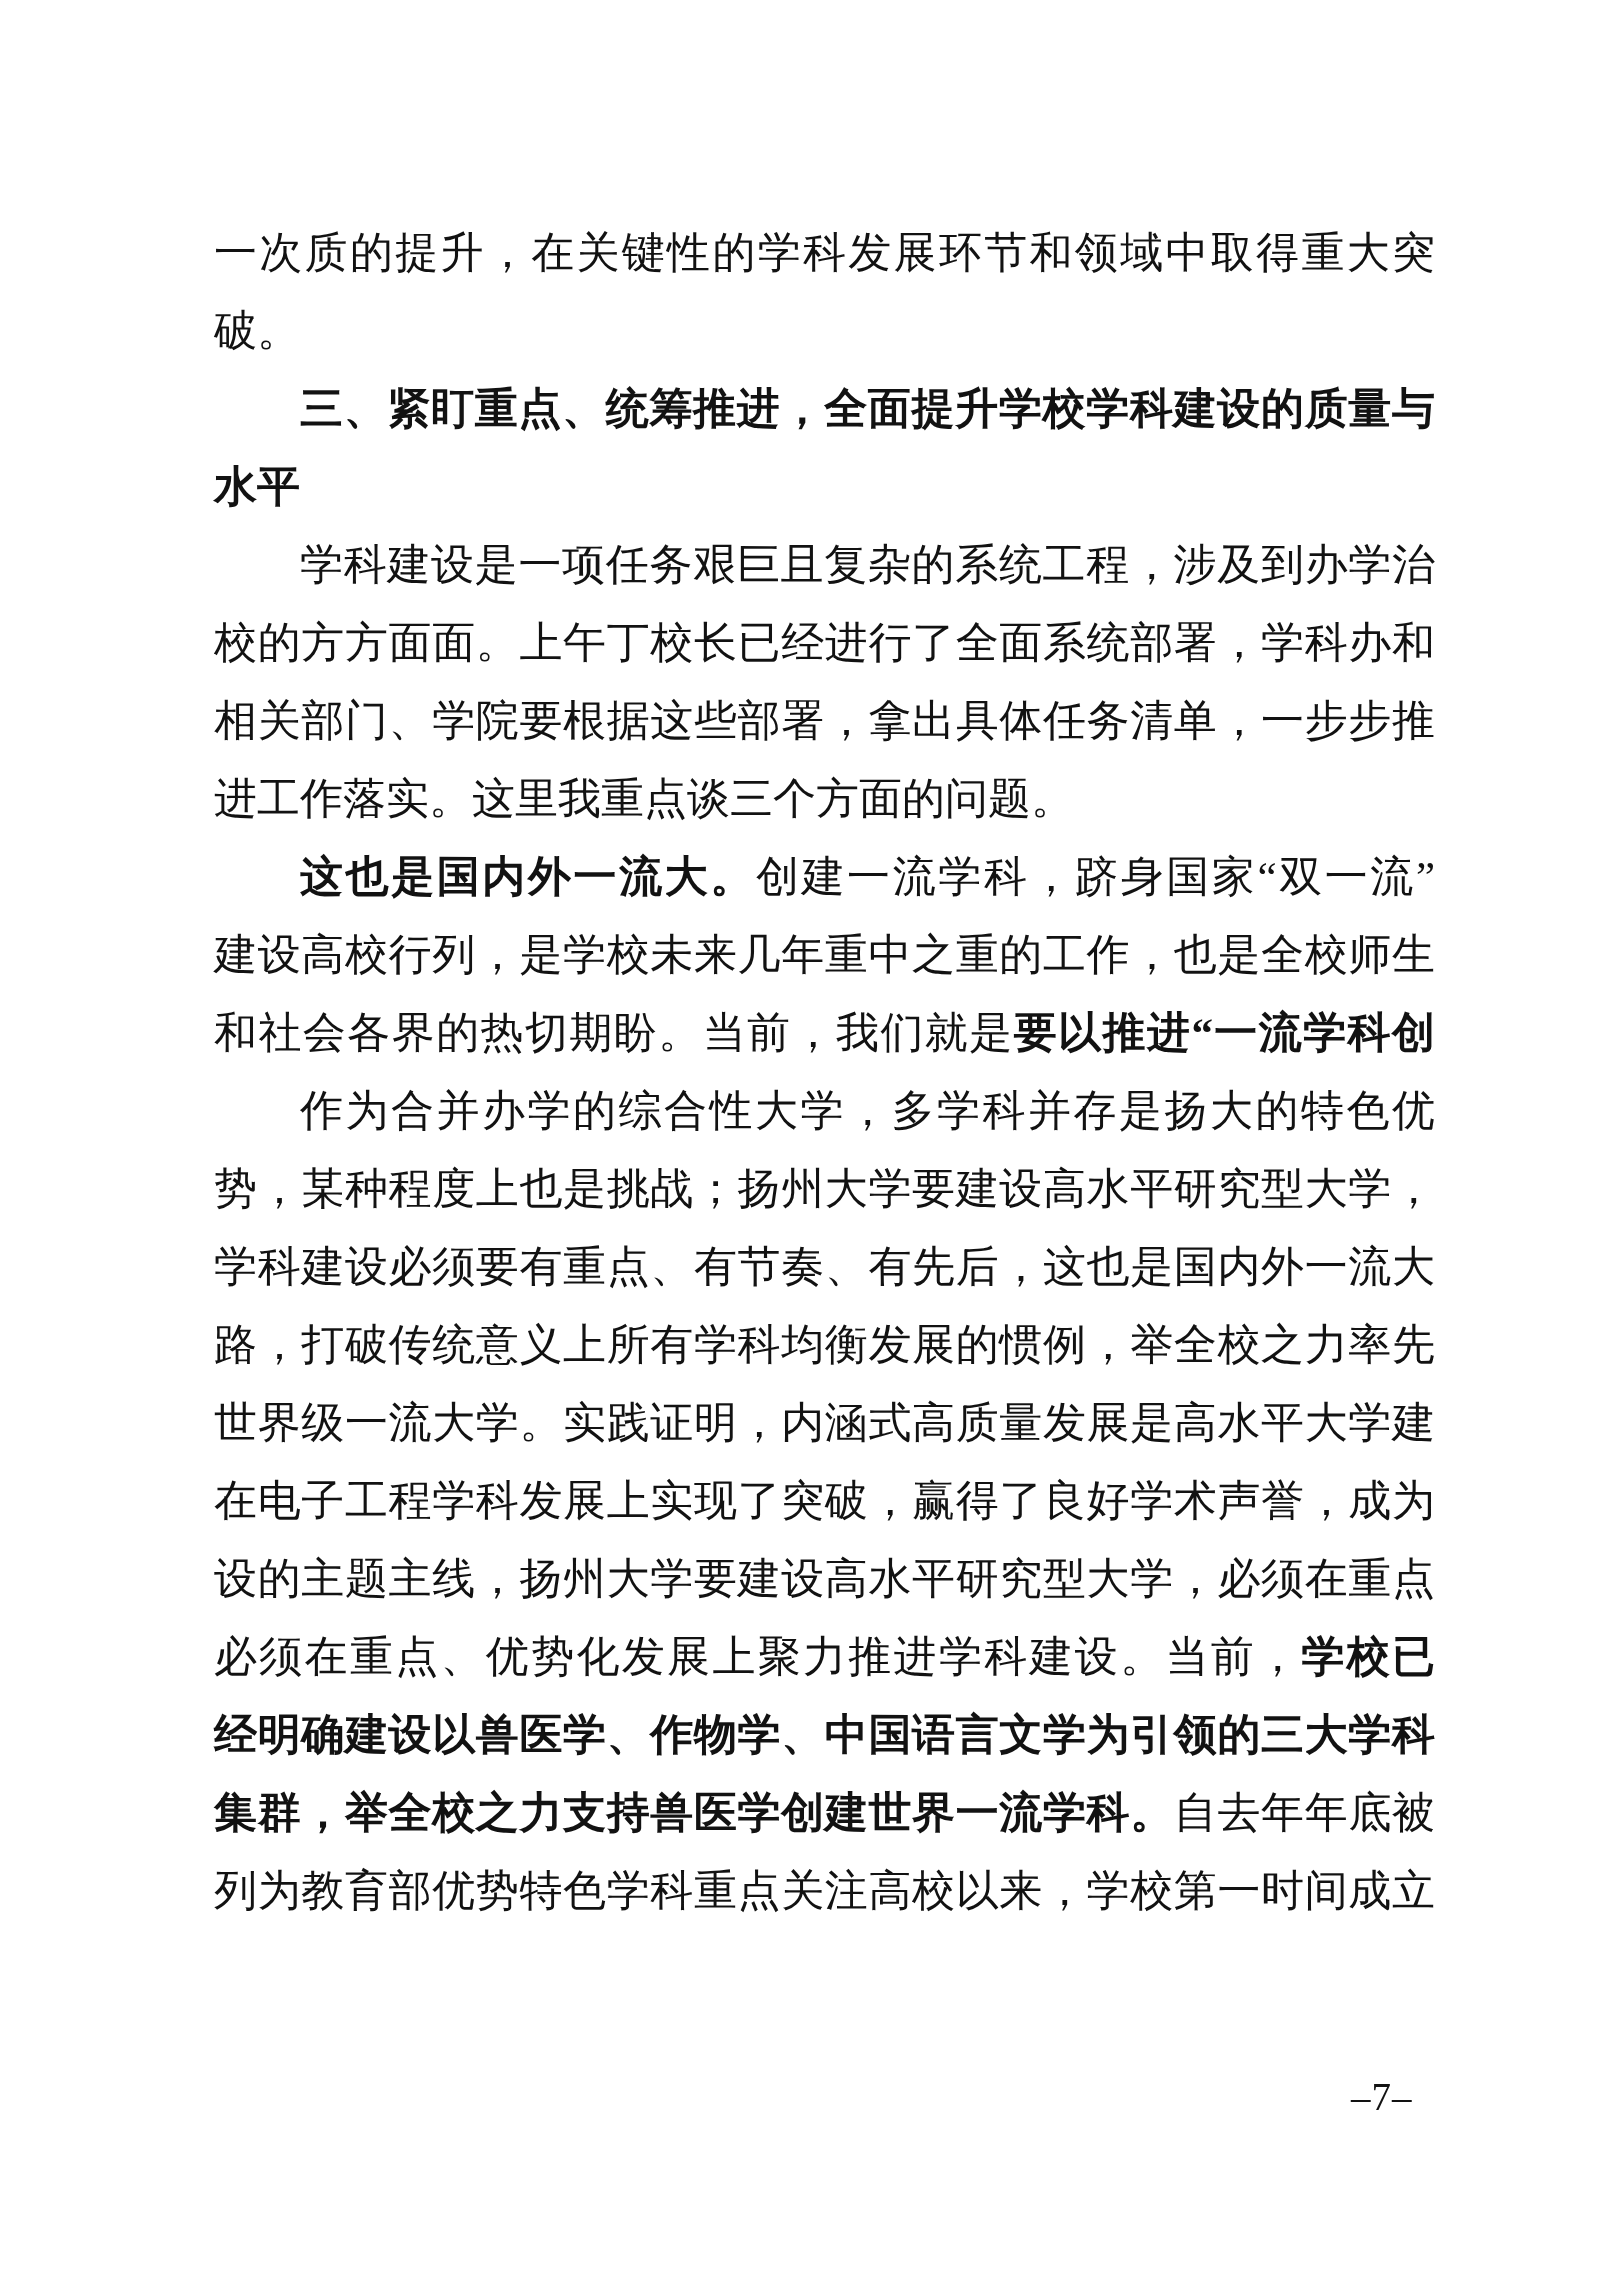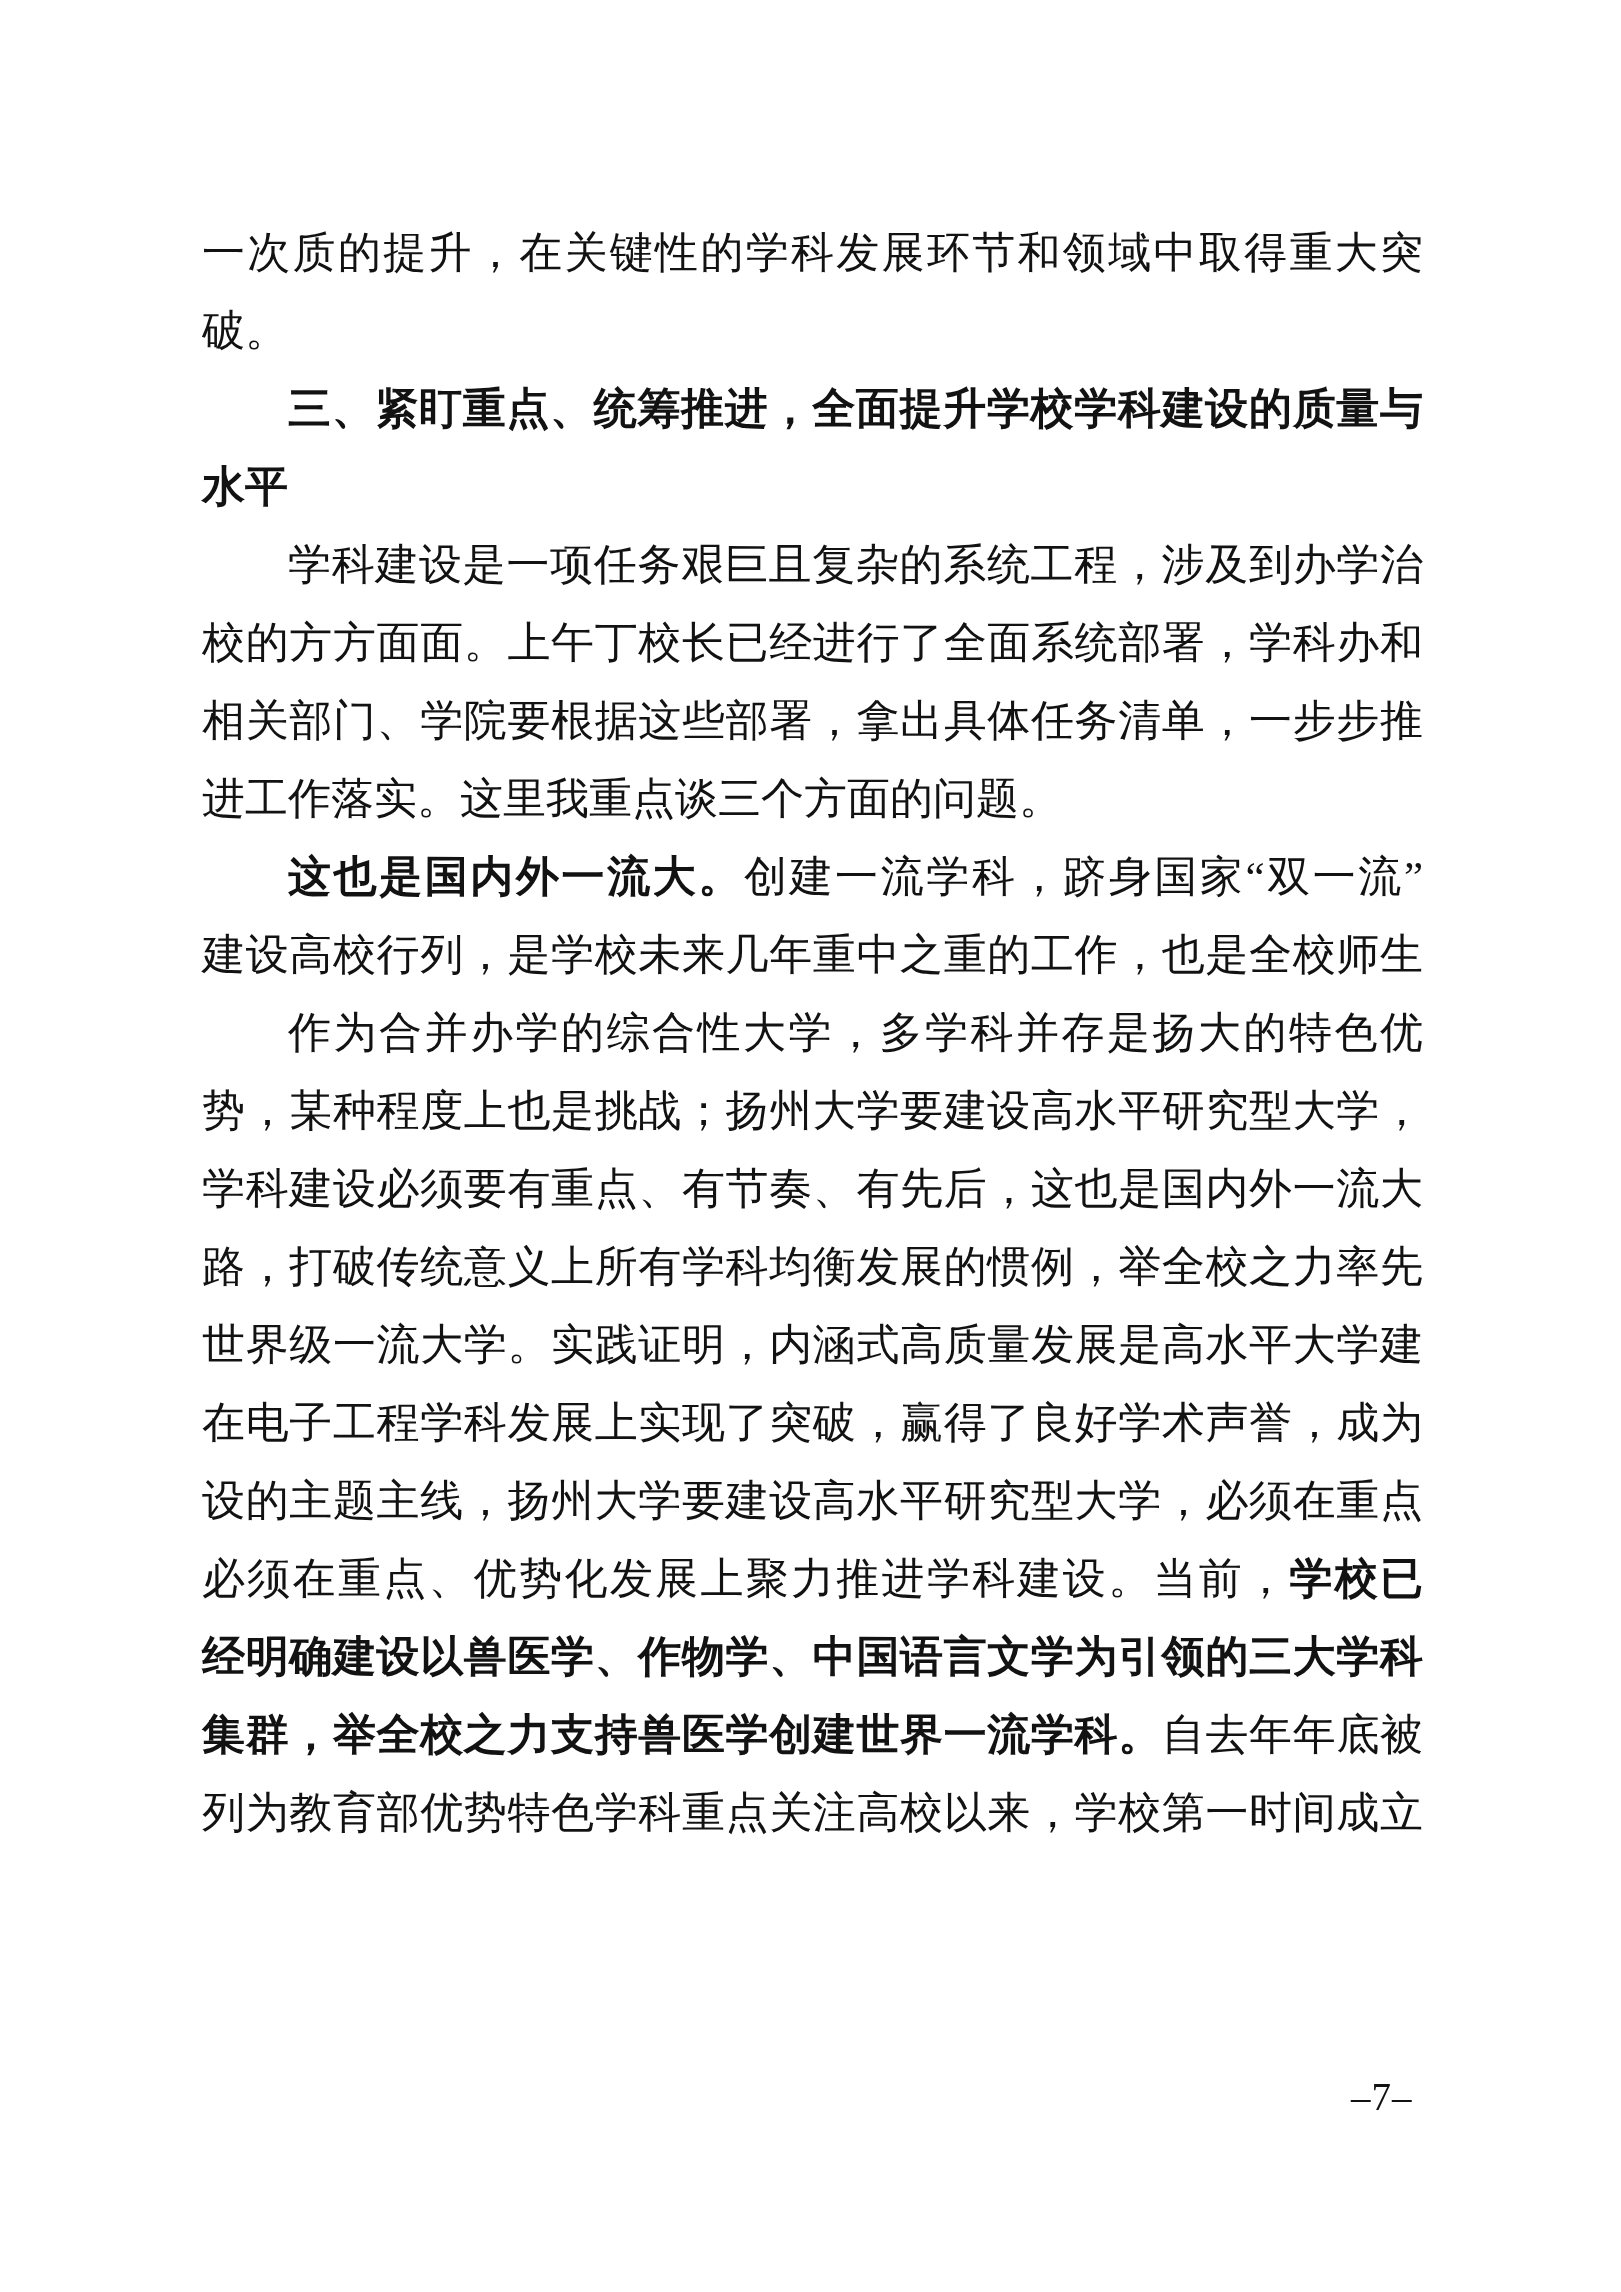--- a/index.html
+++ b/index.html
@@ -8,21 +8,21 @@
     width: 1621px;
     height: 2293px;
     margin: 0 auto;
     background: #ffffff;
     color: #121212;
     font-family: "Liberation Serif", "DejaVu Serif", serif;
     overflow: hidden;
   }
   .body-text {
     position: absolute;
-    left: 202px;
+    left: 214px;
     top: 214px;
     width: 1221px;
   }
   .line {
     font-size: 43px;
     height: 78px;
     line-height: 78px;
     text-align: left;
     white-space: normal;
   }
@@ -55,20 +55,21 @@
       <div class="line justify"><span class="seg">一次质的提升，在关键性的学科发展环节和领域中取得重大突</span></div>
       <div class="line"><span class="seg">破。</span></div>
       <div class="line justify indent"><span class="seg bold">三、紧盯重点、统筹推进，全面提升学校学科建设的质量与</span></div>
       <div class="line"><span class="seg bold">水平</span></div>
       <div class="line justify indent"><span class="seg">学科建设是一项任务艰巨且复杂的系统工程，涉及到办学治</span></div>
       <div class="line justify"><span class="seg">校的方方面面。上午丁校长已经进行了全面系统部署，学科办和</span></div>
       <div class="line justify"><span class="seg">相关部门、学院要根据这些部署，拿出具体任务清单，一步步推</span></div>
       <div class="line"><span class="seg">进工作落实。这里我重点谈三个方面的问题。</span></div>
       <div class="line justify indent"><span class="seg bold">这也是国内外一流大。</span><span class="seg">创建一流学科，跻身国家“双一流”</span></div>
       <div class="line justify"><span class="seg">建设高校行列，是学校未来几年重中之重的工作，也是全校师生</span></div>
+      <div class="line justify"><span class="seg">和社会各界的热切期盼。当前，我们就是</span><span class="seg bold">要以推进“一流学科创</span></div>
       <div class="line justify indent"><span class="seg">作为合并办学的综合性大学，多学科并存是扬大的特色优</span></div>
       <div class="line justify"><span class="seg">势，某种程度上也是挑战；扬州大学要建设高水平研究型大学，</span></div>
       <div class="line justify"><span class="seg">学科建设必须要有重点、有节奏、有先后，这也是国内外一流大</span></div>
       <div class="line justify"><span class="seg">路，打破传统意义上所有学科均衡发展的惯例，举全校之力率先</span></div>
       <div class="line justify"><span class="seg">世界级一流大学。实践证明，内涵式高质量发展是高水平大学建</span></div>
       <div class="line justify"><span class="seg">在电子工程学科发展上实现了突破，赢得了良好学术声誉，成为</span></div>
       <div class="line justify"><span class="seg">设的主题主线，扬州大学要建设高水平研究型大学，必须在重点</span></div>
       <div class="line justify"><span class="seg">必须在重点、优势化发展上聚力推进学科建设。当前，</span><span class="seg bold">学校已</span></div>
       <div class="line justify"><span class="seg bold">经明确建设以兽医学、作物学、中国语言文学为引领的三大学科</span></div>
       <div class="line justify"><span class="seg bold">集群，举全校之力支持兽医学创建世界一流学科。</span><span class="seg">自去年年底被</span></div>

